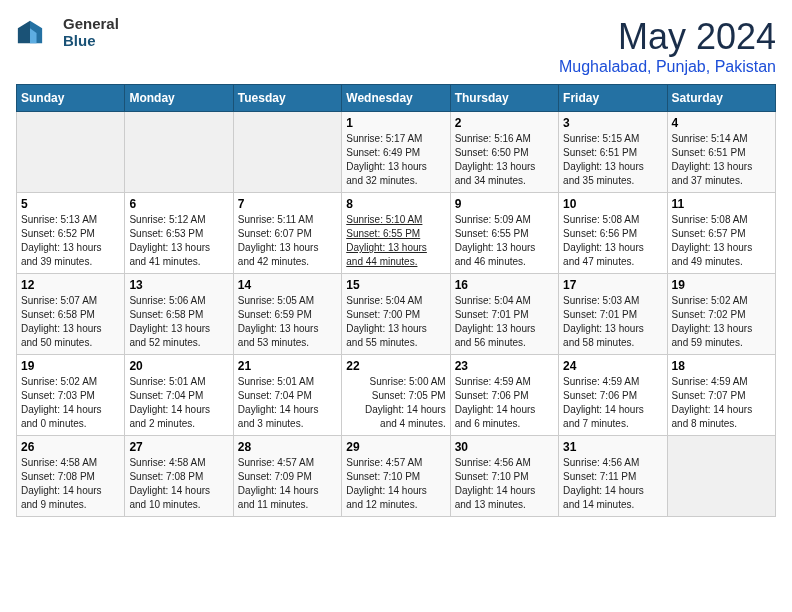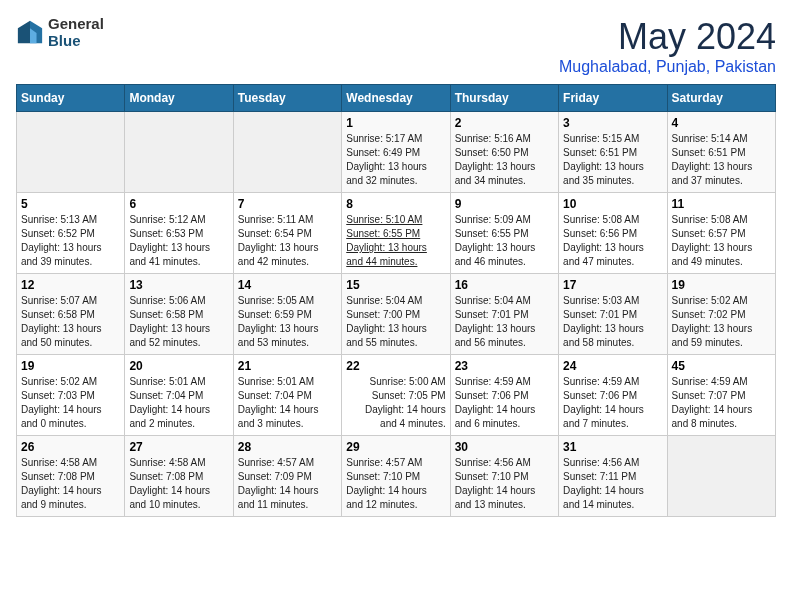--- a/index.html
+++ b/index.html
@@ -12,21 +12,21 @@
     }
     .header-area {
       display: flex;
       justify-content: space-between;
       align-items: flex-start;
       margin-bottom: 8px;
     }
     .logo {
       display: flex;
       align-items: center;
-      gap: 4px;
+      gap: 19px;
       justify-content: space-between;
     }
     .logo-text {
       display: flex;
       flex-direction: column;
       line-height: 1.1;
     }
     .logo-general {
       font-size: 15px;
       font-weight: bold;
@@ -175,21 +175,21 @@
         <td>
           <span class="day-number">6</span>
           <div class="day-info" style="white-space: pre-line;">Sunrise: 5:12 AM
 Sunset: 6:53 PM
 Daylight: 13 hours
 and 41 minutes.</div>
         </td>
         <td>
           <span class="day-number">7</span>
           <div class="day-info" style="white-space: pre-line;">Sunrise: 5:11 AM
-Sunset: 6:54 PM
+Sunset: 6:07 PM
 Daylight: 13 hours
 and 42 minutes.</div>
         </td>
         <td>
           <span class="day-number">8</span>
           <div class="day-info" style="white-space: pre-line; text-decoration: underline;">Sunrise: 5:10 AM
 Sunset: 6:55 PM
 Daylight: 13 hours
 and 44 minutes.</div>
         </td>
@@ -303,21 +303,21 @@
 and 6 minutes.</div>
         </td>
         <td>
           <span class="day-number">24</span>
           <div class="day-info" style="white-space: pre-line;">Sunrise: 4:59 AM
 Sunset: 7:06 PM
 Daylight: 14 hours
 and 7 minutes.</div>
         </td>
         <td>
-          <span class="day-number">45</span>
+          <span class="day-number">18</span>
           <div class="day-info" style="white-space: pre-line;">Sunrise: 4:59 AM
 Sunset: 7:07 PM
 Daylight: 14 hours
 and 8 minutes.</div>
         </td>
       </tr>
       <tr>
         <td>
           <span class="day-number">26</span>
           <div class="day-info" style="white-space: pre-line;">Sunrise: 4:58 AM

